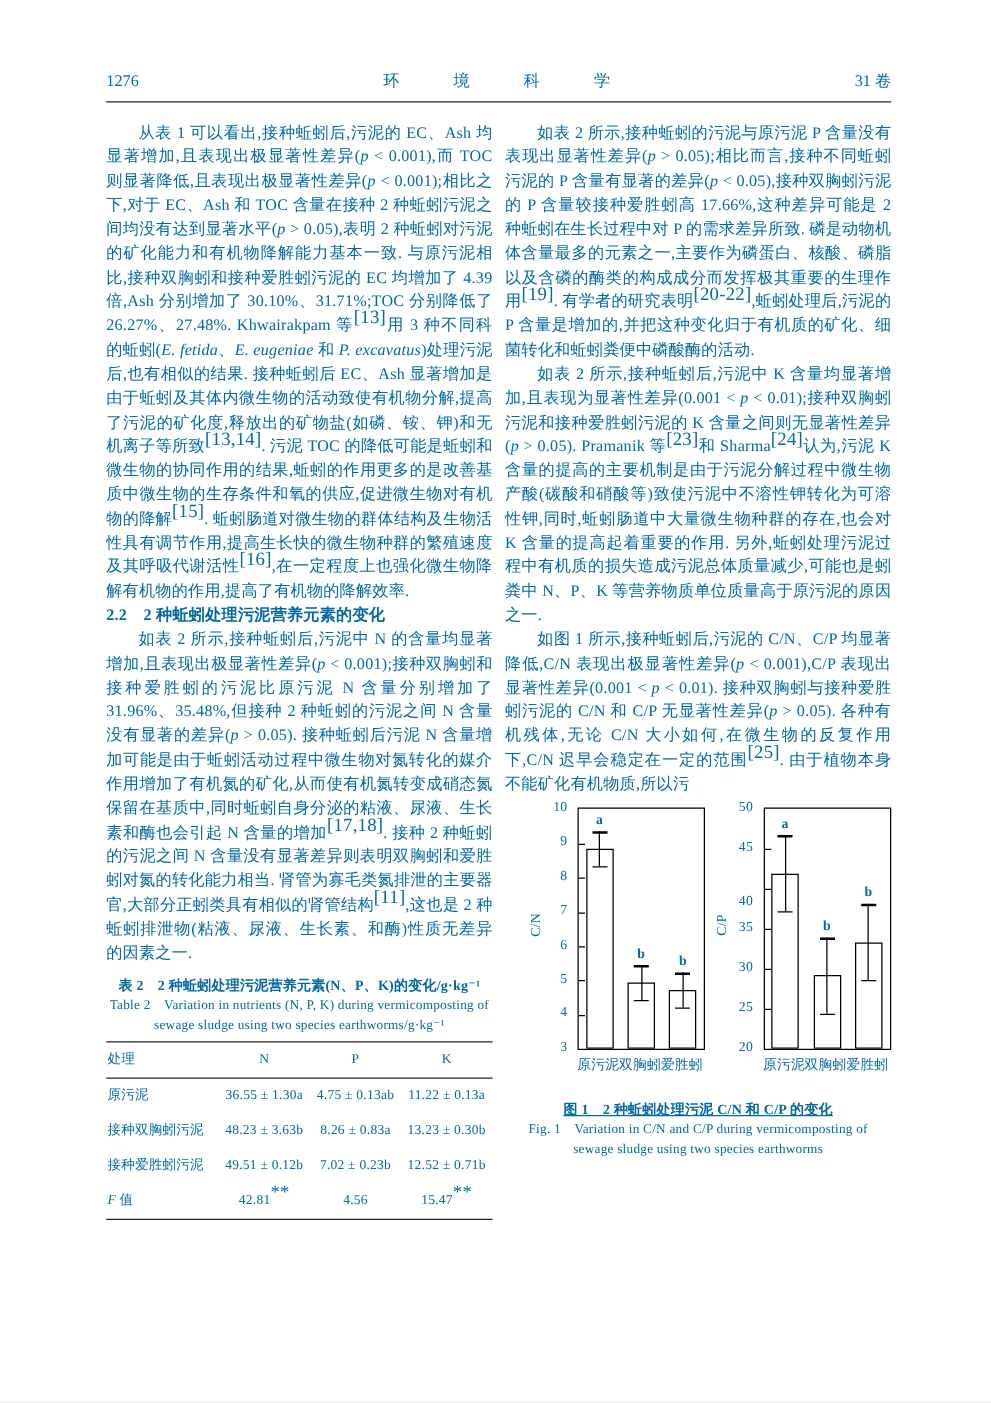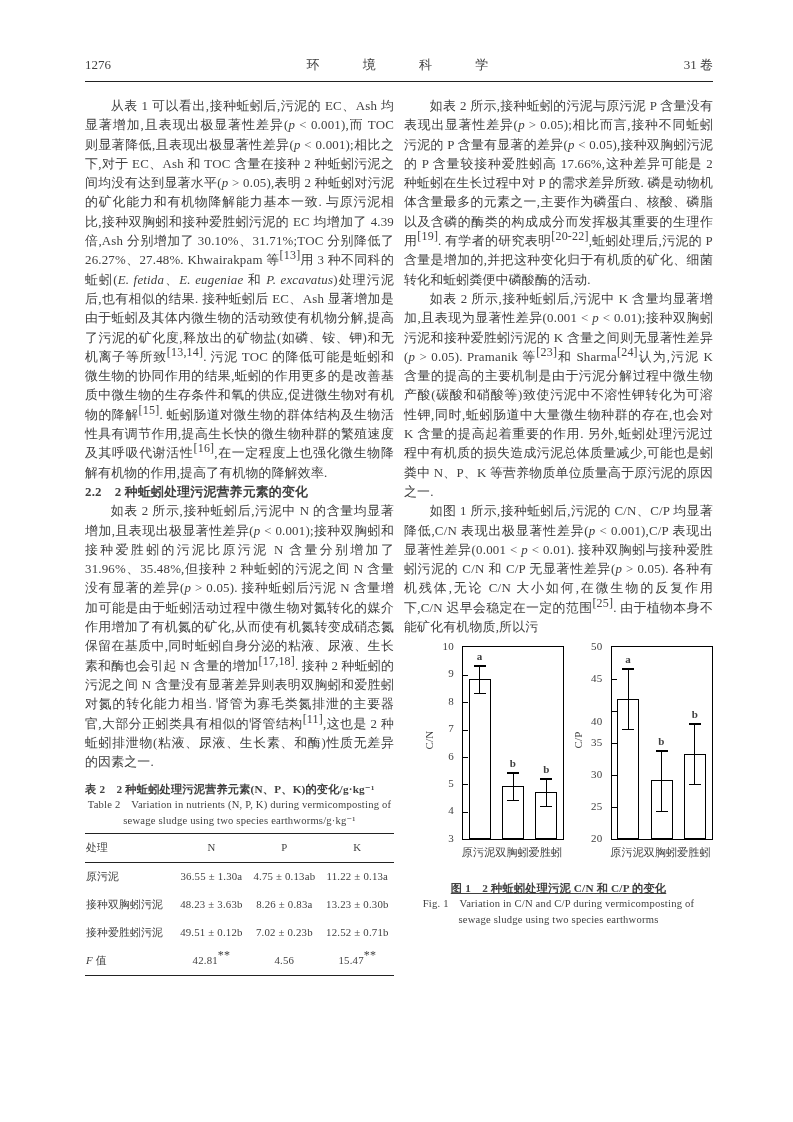--- a/index.html
+++ b/index.html
@@ -4,42 +4,42 @@
 <style>
   html,body{margin:0;padding:0;background:#e8e8e8;}
   .page{
     position:relative;
     width:793px;height:1122px;
     margin:0 auto;
     background:#ffffff;
     box-sizing:border-box;
     padding:56px 80px 16px 85px;
     font-family:"Liberation Serif","DejaVu Serif",serif;
-    color:#404040;
+    color:#0369a1;
     overflow:hidden;
     outline:1px solid #d9d9d9;
   }
   
   .hdr{
     display:flex;justify-content:space-between;align-items:baseline;
     font-size:13px;
     padding-bottom:7px;
     border-bottom:1.6px solid #222;
   }
   .hdr-journal{letter-spacing:20px;text-indent:20px;}
   
   .columns{display:flex;gap:10px;margin-top:15px;}
   .col{width:309px;font-size:12.9px;line-height:19.3px;text-align:justify;letter-spacing:.2px;}
   .para{margin:0;text-indent:2em;}
   .sec-heading{margin:0;font-weight:bold;text-indent:0;}
-  sup{font-size:12px;line-height:0;}
+  sup{font-size:15px;line-height:0;}
   i{font-family:"Liberation Serif","DejaVu Serif",serif;}
   
   .tbl-block{margin-top:9px;}
-  .tbl-cap-cn{font-weight:bold;font-size:11.2px;line-height:16px;}
+  .tbl-cap-cn{text-align:center;font-weight:bold;font-size:11.2px;line-height:16px;}
   .tbl-cap-en{text-align:center;font-size:10.6px;line-height:15.5px;}
   table.t2{width:100%;border-collapse:collapse;font-size:10.8px;margin-top:5px;
     border-top:1.4px solid #222;border-bottom:1.4px solid #222;}
   table.t2 th{font-weight:normal;border-bottom:.9px solid #222;padding:4px 1px;}
   table.t2 td{padding:4.4px 1px;text-align:center;white-space:nowrap;}
   table.t2 th:first-child, table.t2 td.c-left{text-align:left;}
   table.t2 th{text-align:center;}
   table.t2 th:first-child{text-align:left;}
   
   .figure{margin-top:4px;}

